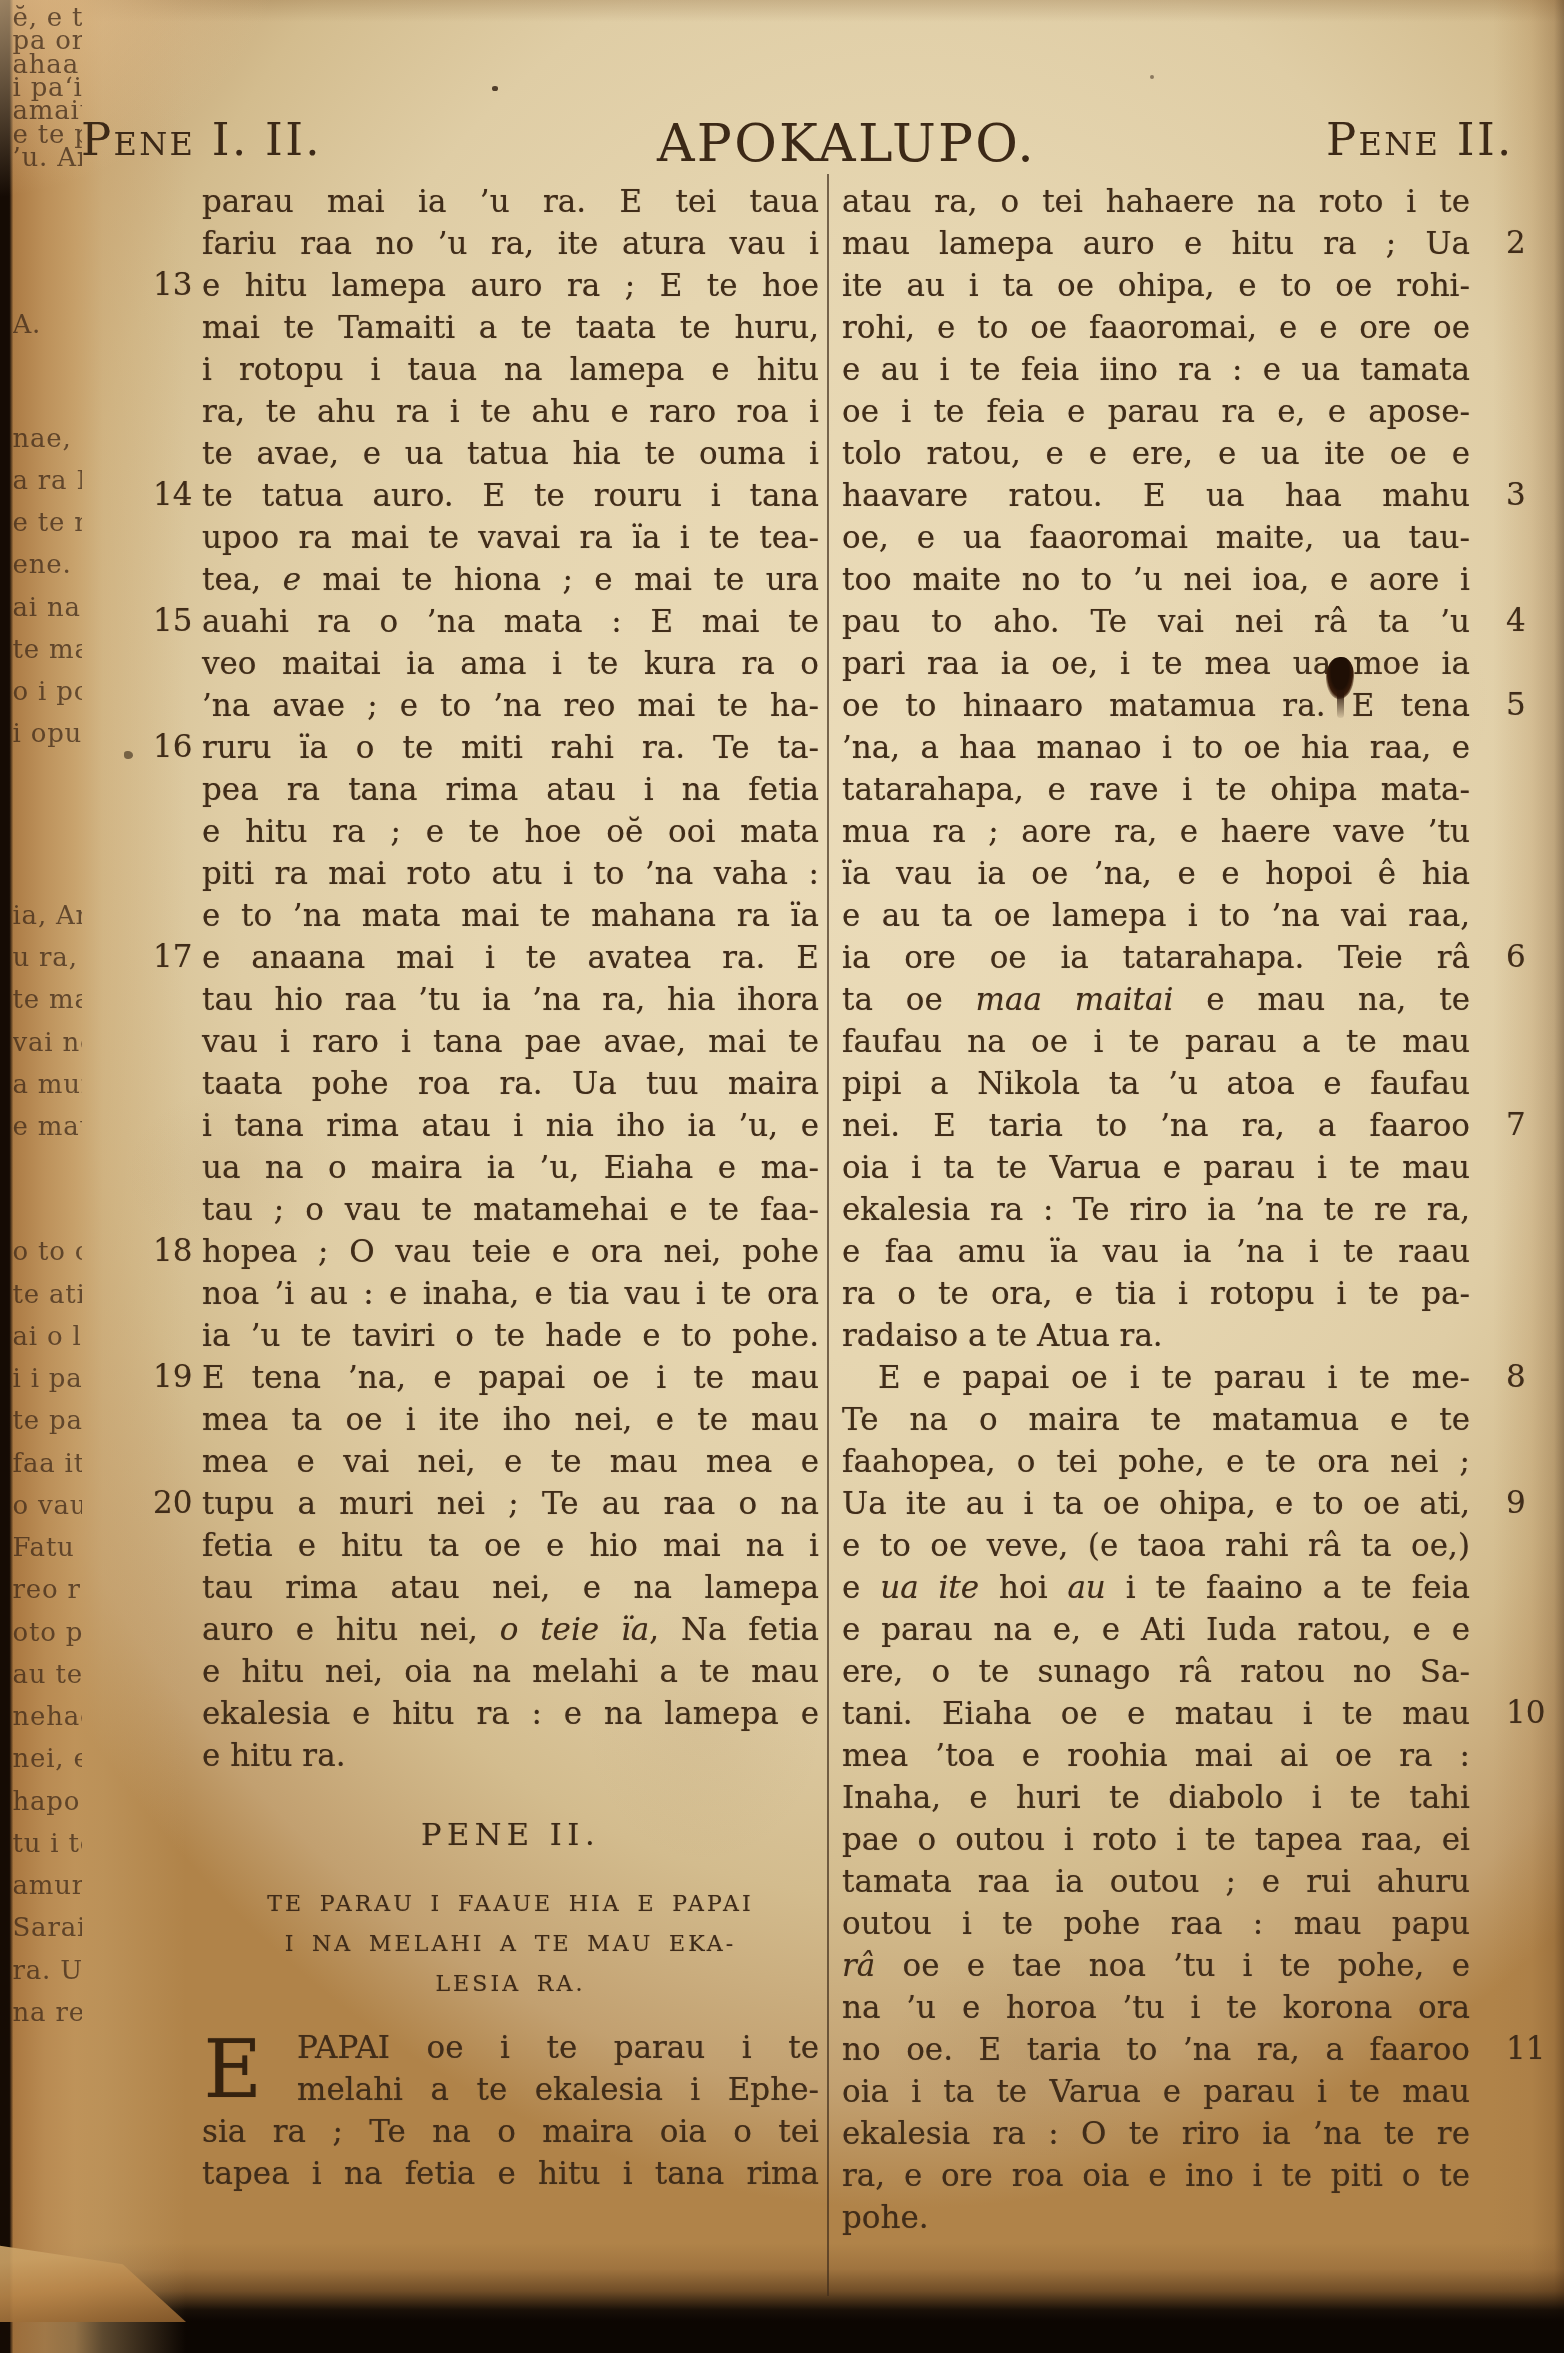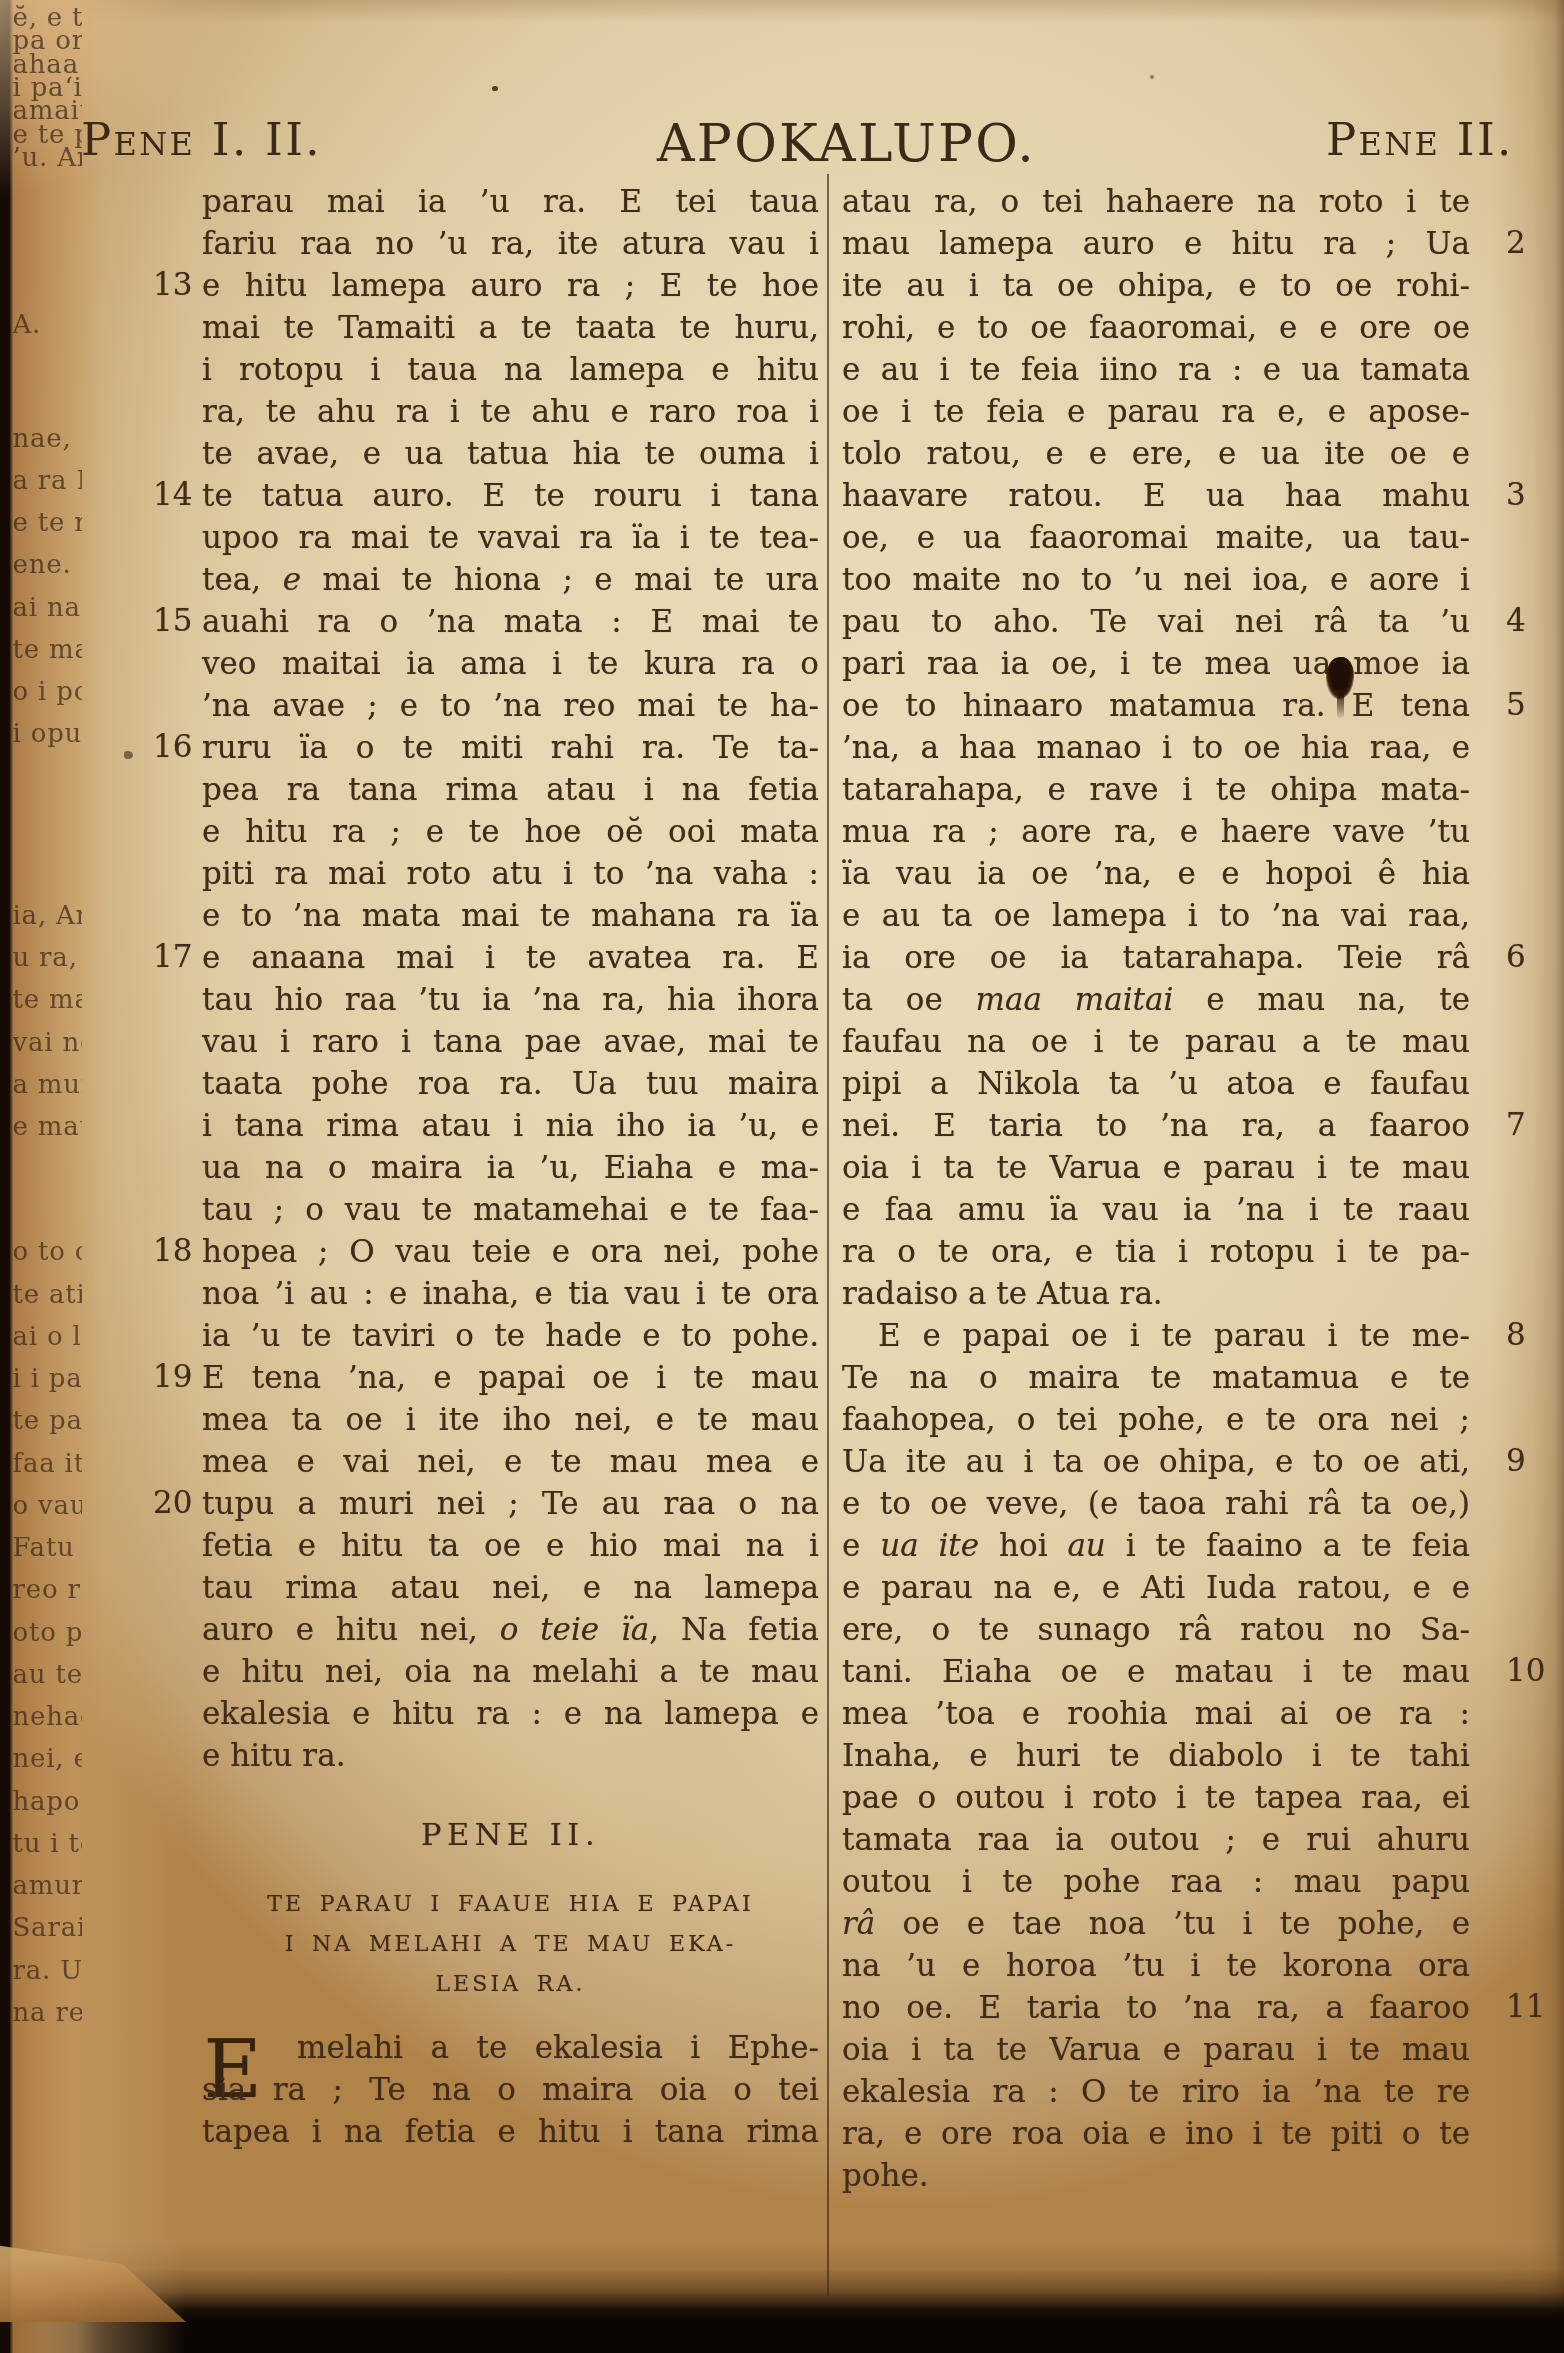--- a/index.html
+++ b/index.html
@@ -258,20 +258,23 @@
     <div class="chapter-heading">PENE II.</div>
     <div class="section-heading">
       <div class="shl">TE PARAU I FAAUE HIA E PAPAI</div>
       <div class="shl">I NA MELAHI A TE MAU EKA-</div>
       <div class="shl">LESIA RA.</div>
     </div>
     <div class="opening-para">
       <span class="dropcap">E</span>
       <div>
           <div class="tline wrap">
+            <span class="ltxt">PAPAI oe i te parau i te</span>
+          </div>
+          <div class="tline wrap">
             <span class="ltxt">melahi a te ekalesia i Ephe-</span>
           </div>
           <div class="tline">
             <span class="ltxt">sia ra ; Te na o maira oia o tei</span>
           </div>
           <div class="tline">
             <span class="ltxt">tapea i na fetia e hitu i tana rima</span>
           </div>
         </div>
     </div>
@@ -351,20 +354,23 @@
           <span class="ltxt">pipi a Nikola ta ’u atoa e faufau</span>
         </div>
         <div class="tline">
           <span class="vnum vnum-right">7</span>
           <span class="ltxt">nei. E taria to ’na ra, a faaroo</span>
         </div>
         <div class="tline">
           <span class="ltxt">oia i ta te Varua e parau i te mau</span>
         </div>
         <div class="tline">
+          <span class="ltxt">ekalesia ra : Te riro ia ’na te re ra,</span>
+        </div>
+        <div class="tline">
           <span class="ltxt">e faa amu ïa vau ia ’na i te raau</span>
         </div>
         <div class="tline">
           <span class="ltxt">ra o te ora, e tia i rotopu i te pa-</span>
         </div>
         <div class="tline end">
           <span class="ltxt">radaiso a te Atua ra.</span>
         </div>
         <div class="tline indent">
           <span class="vnum vnum-right">8</span>

